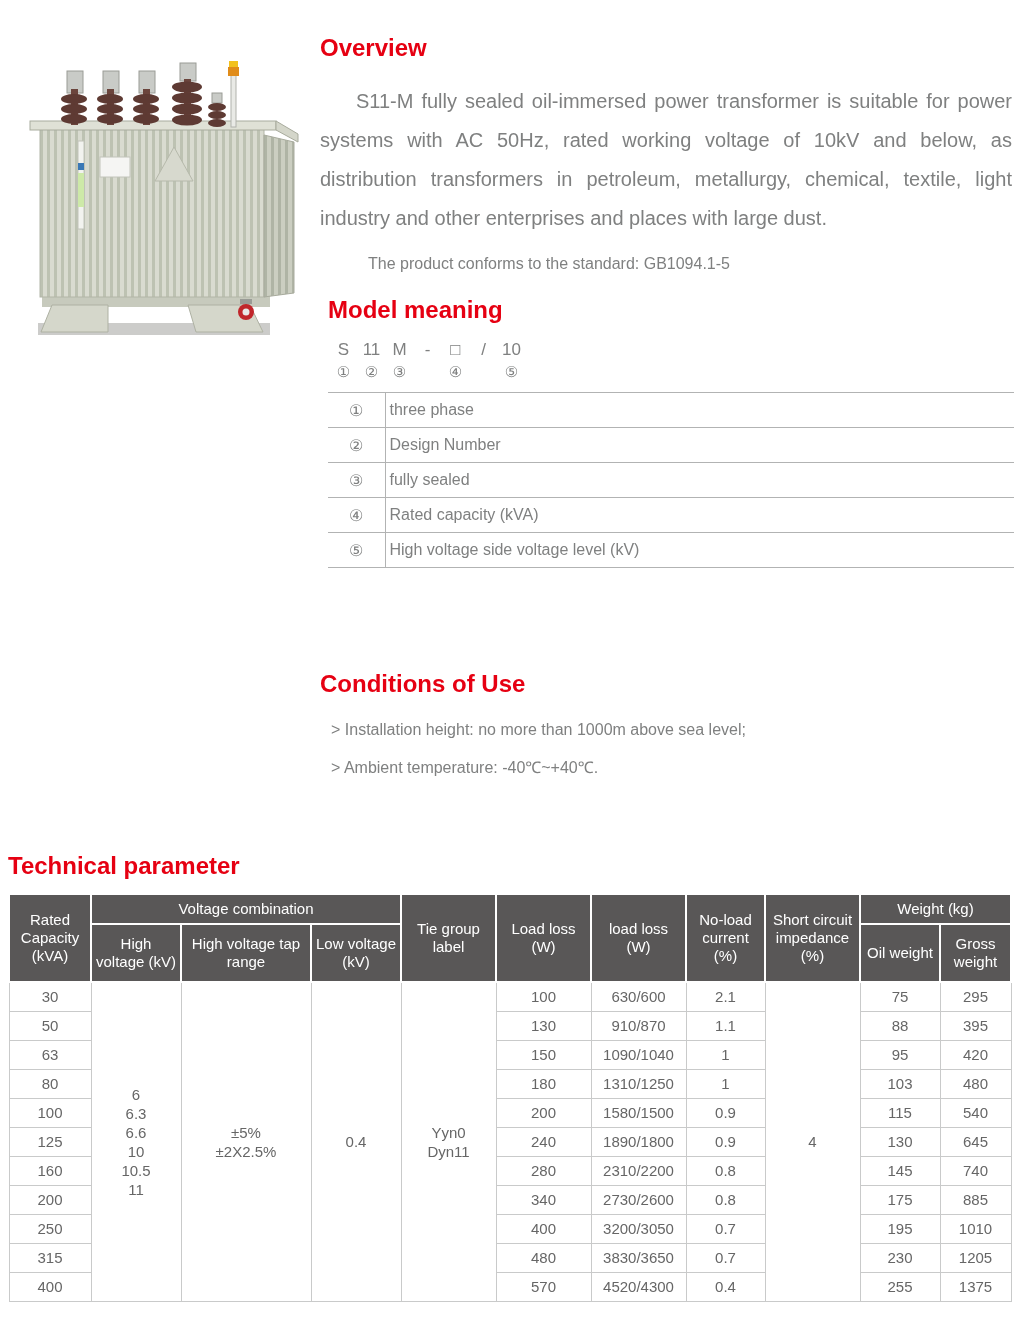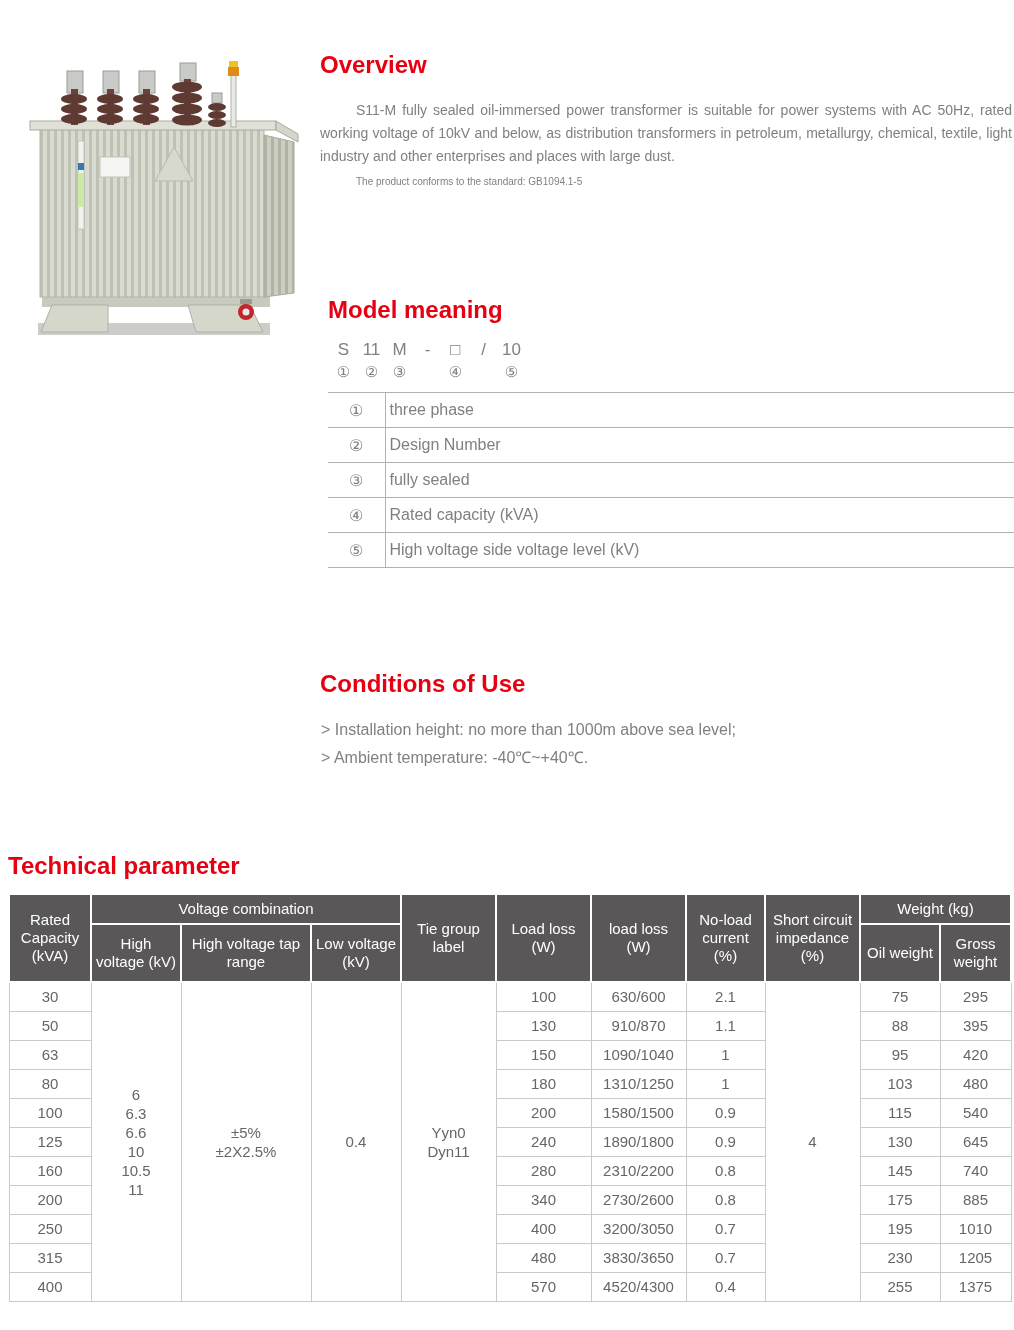--- a/index.html
+++ b/index.html
@@ -15,43 +15,43 @@
     color: #e60012;
     font-size: 24px;
     font-weight: bold;
     margin: 0;
     line-height: 28px;
   }
   
   .product-photo { position: absolute; left: 12px; top: 45px; width: 290px; height: 300px; }
 
   
-  .overview { position: absolute; left: 320px; top: 51px; width: 692px; }
+  .overview { position: absolute; left: 320px; top: 34px; width: 692px; }
   .overview .lead {
     margin: 20px 0 0 0;
-    color: #7f8080; font-size: 14px; line-height: 23px;
+    color: #7f8080; font-size: 20px; line-height: 39px;
     text-align: justify; text-indent: 36px;
   }
-  .overview .standard { margin: 0; color: #7f8080; font-size: 10px; line-height: 28px; text-indent: 36px; }
+  .overview .standard { margin: 12px; color: #7f8080; font-size: 16px; line-height: 28px; text-indent: 36px; }
 
   
   .model { position: absolute; left: 328px; top: 296px; width: 692px; }
   .model-code { margin: 16px 0 0 4px; display: flex; align-items: flex-start; color: #7f8080; }
   .token { display: flex; flex-direction: column; align-items: center; min-width: 23px; margin-right: 5px; }
   .token .sym { font-size: 17px; line-height: 19px; }
   .token .mark { font-size: 15px; line-height: 17px; margin-top: 4px; }
   .model-table { width: 100%; border-collapse: collapse; margin-top: 12px; color: #7f8080; font-size: 16px; }
   .model-table td { border-top: 1px solid #b2b3b3; height: 35px; padding: 0; }
   .model-table tr:last-child td { border-bottom: 1px solid #b2b3b3; }
   .model-table td.num { width: 57px; text-align: center; border-right: 1px solid #b2b3b3; }
   .model-table td.desc { padding-left: 4px; }
 
   
   .conditions { position: absolute; left: 320px; top: 670px; width: 692px; }
-  .conditions .item { margin: 1px; color: #7f8080; font-size: 16px; line-height: 27px; }
+  .conditions .item { margin: 11px; color: #7f8080; font-size: 16px; line-height: 27px; }
   .conditions .item.first { margin-top: 18px; }
 
   
   .tech-title { position: absolute; left: 8px; top: 852px; }
   .tech-table {
     position: absolute; left: 8px; top: 893px; width: 1002px;
     border-collapse: collapse; table-layout: fixed;
   }
   .tech-table th {
     background: #595757; color: #ffffff;

